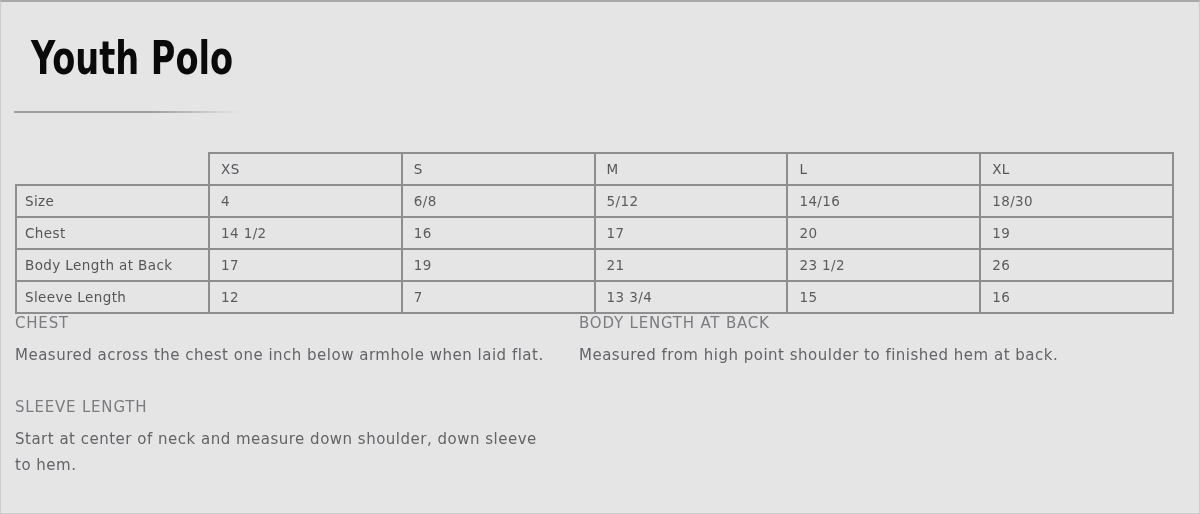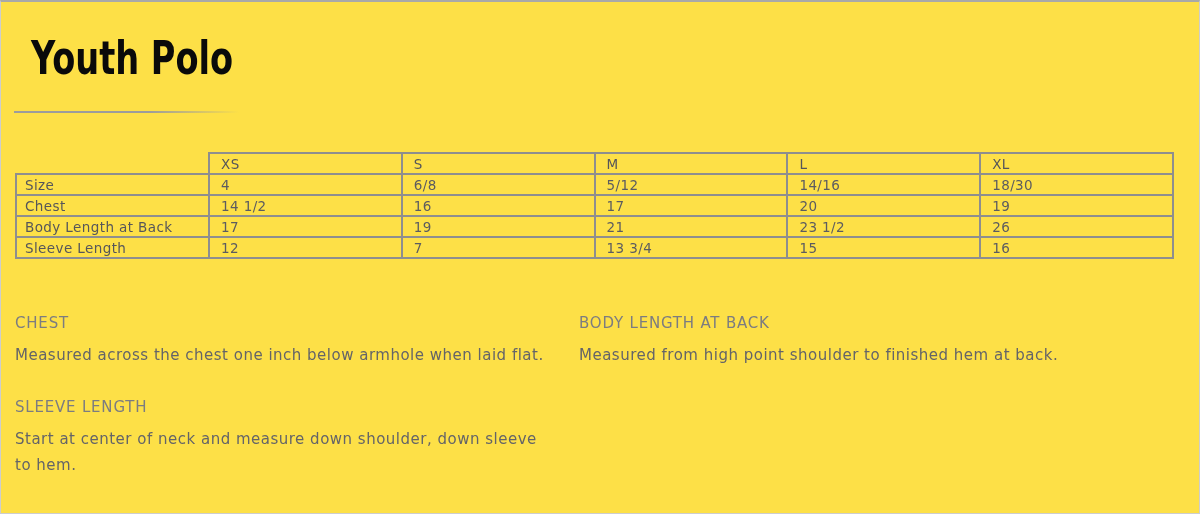--- a/index.html
+++ b/index.html
@@ -9,21 +9,21 @@
     height: 514px;
     font-family: "DejaVu Sans", sans-serif;
     position: relative;
     overflow: hidden;
   }
   .page {
     position: absolute;
     left: 0; top: 0;
     width: 1200px;
     height: 514px;
-    background: #fde047;
+    background: #e5e5e5;
     border: 1px solid #cdcdcd;
     border-top: 2px solid #a9a9a9;
   }
   
   .product-title {
     position: absolute;
     left: 30px;
     top: 33px;
     font-size: 46px;
     line-height: 1;
@@ -57,21 +57,21 @@
   .meas-table {
     position: absolute;
     left: 14px;
     top: 150px;
     width: 1159px;
     border-collapse: collapse;
     table-layout: fixed;
   }
   .meas-table td, .meas-table th {
     border: 2px solid #8e8e8e;
-    height: 21px;
+    height: 32px;
     font-size: 13.5px;
     font-weight: normal;
     letter-spacing: 0.4px;
     color: #5c5c60;
     text-align: left;
     vertical-align: middle;
     padding: 0 6px 0 11px;
     white-space: nowrap;
     overflow: hidden;
   }

